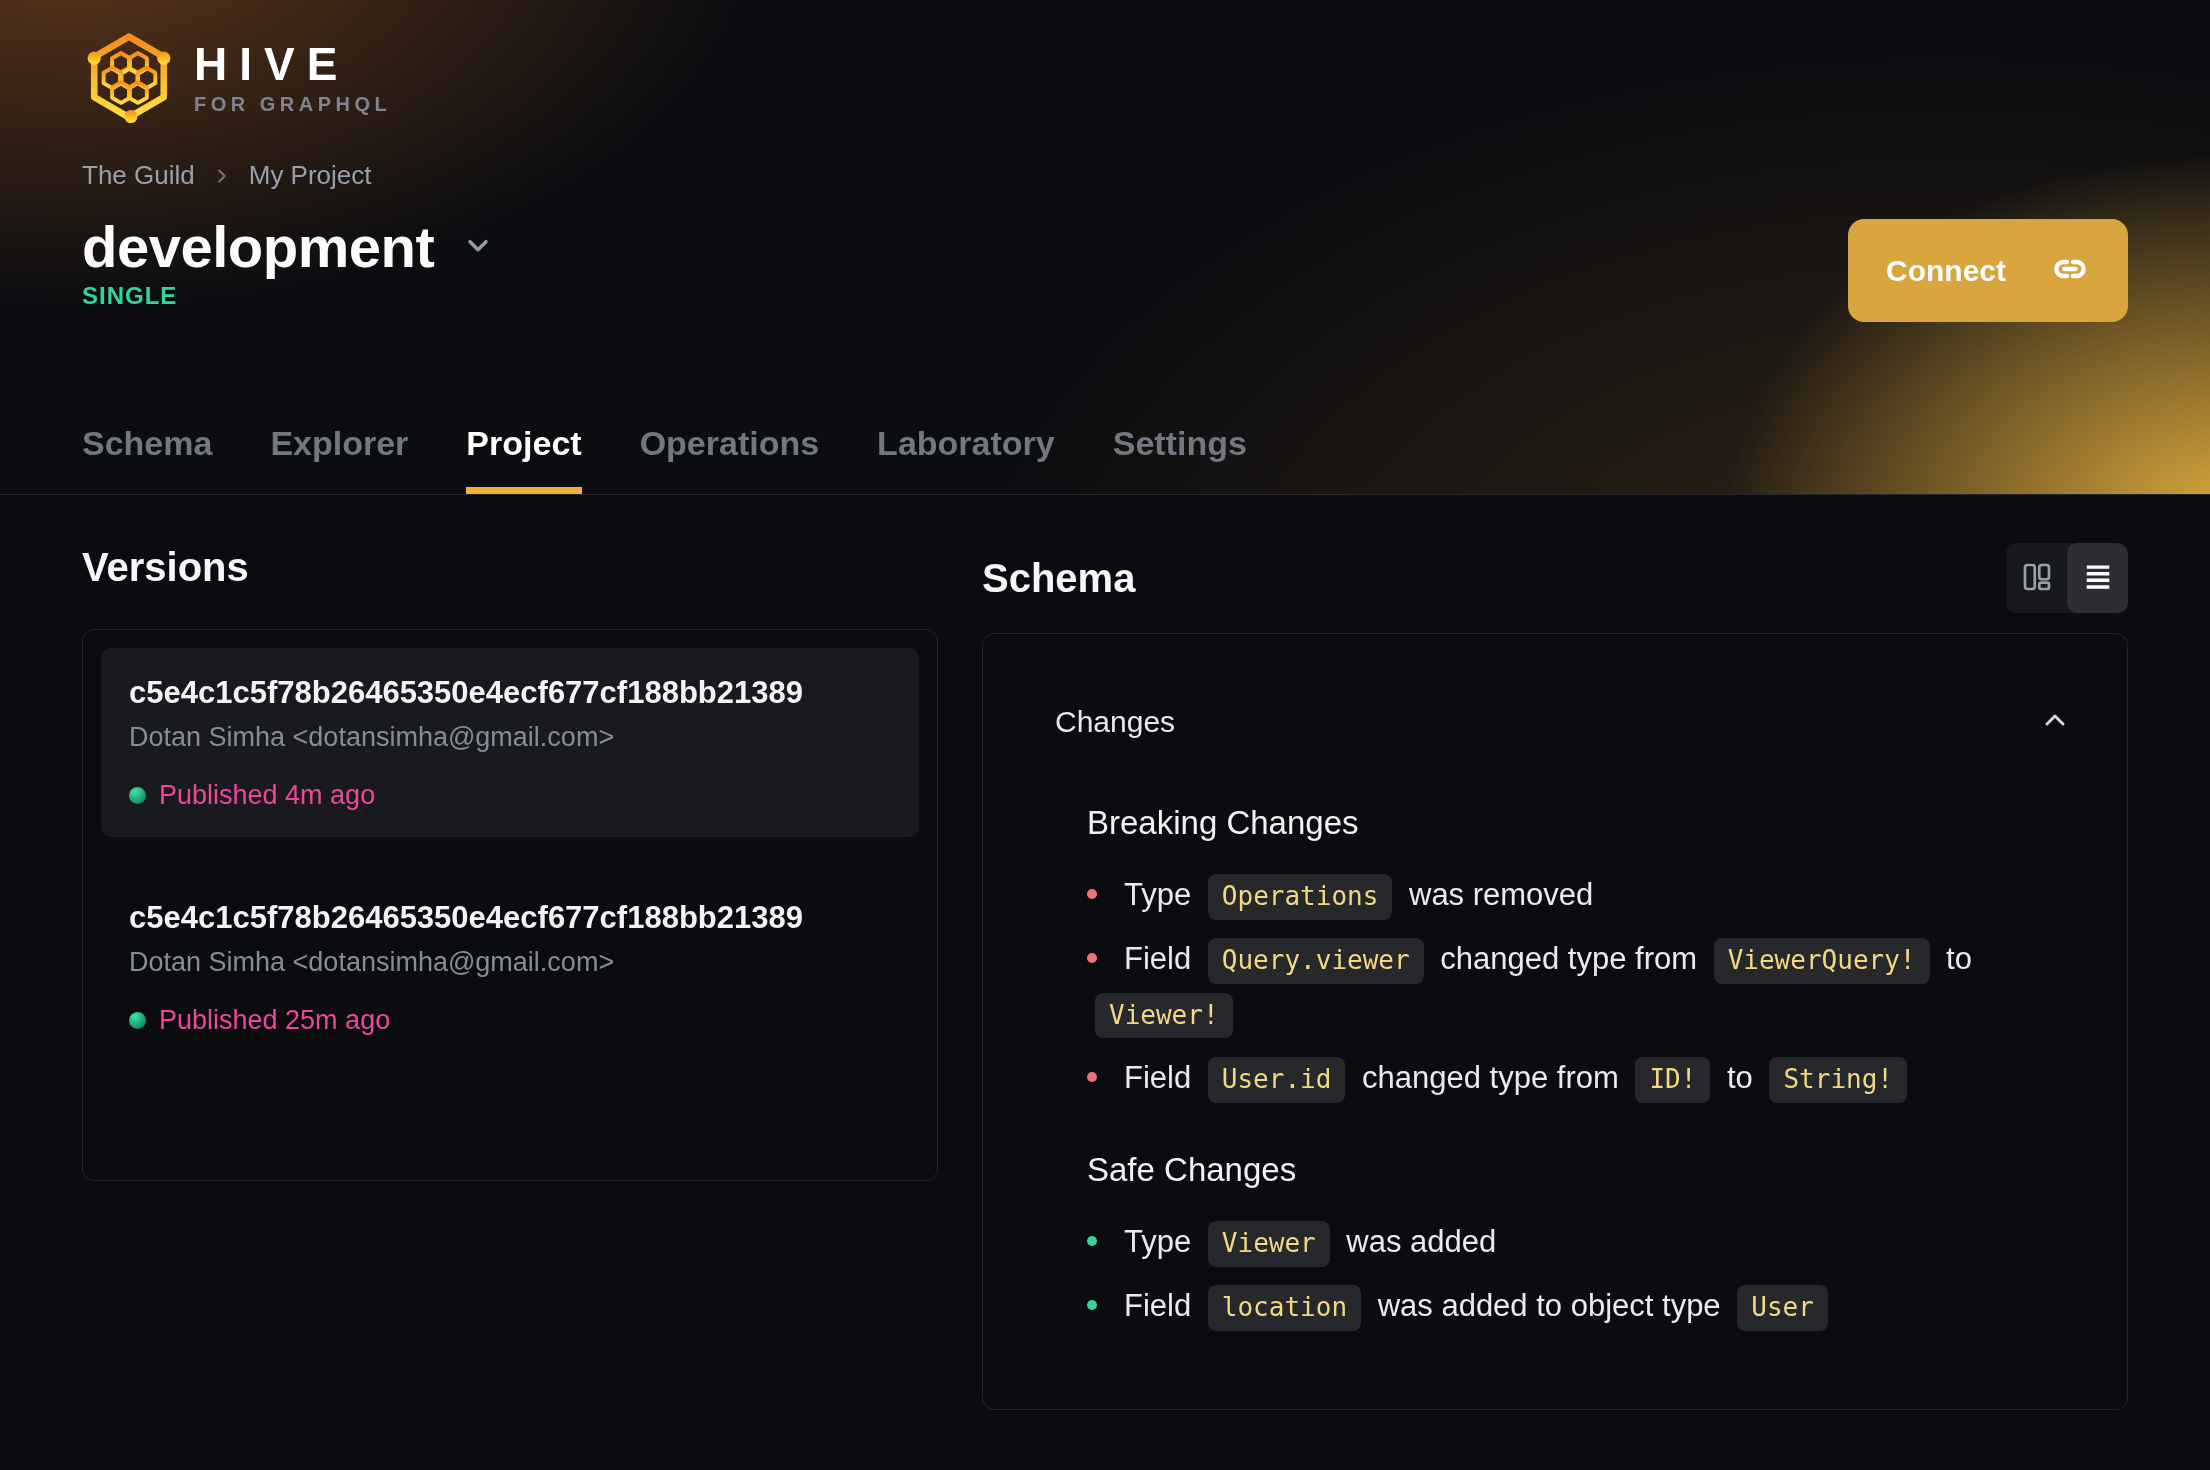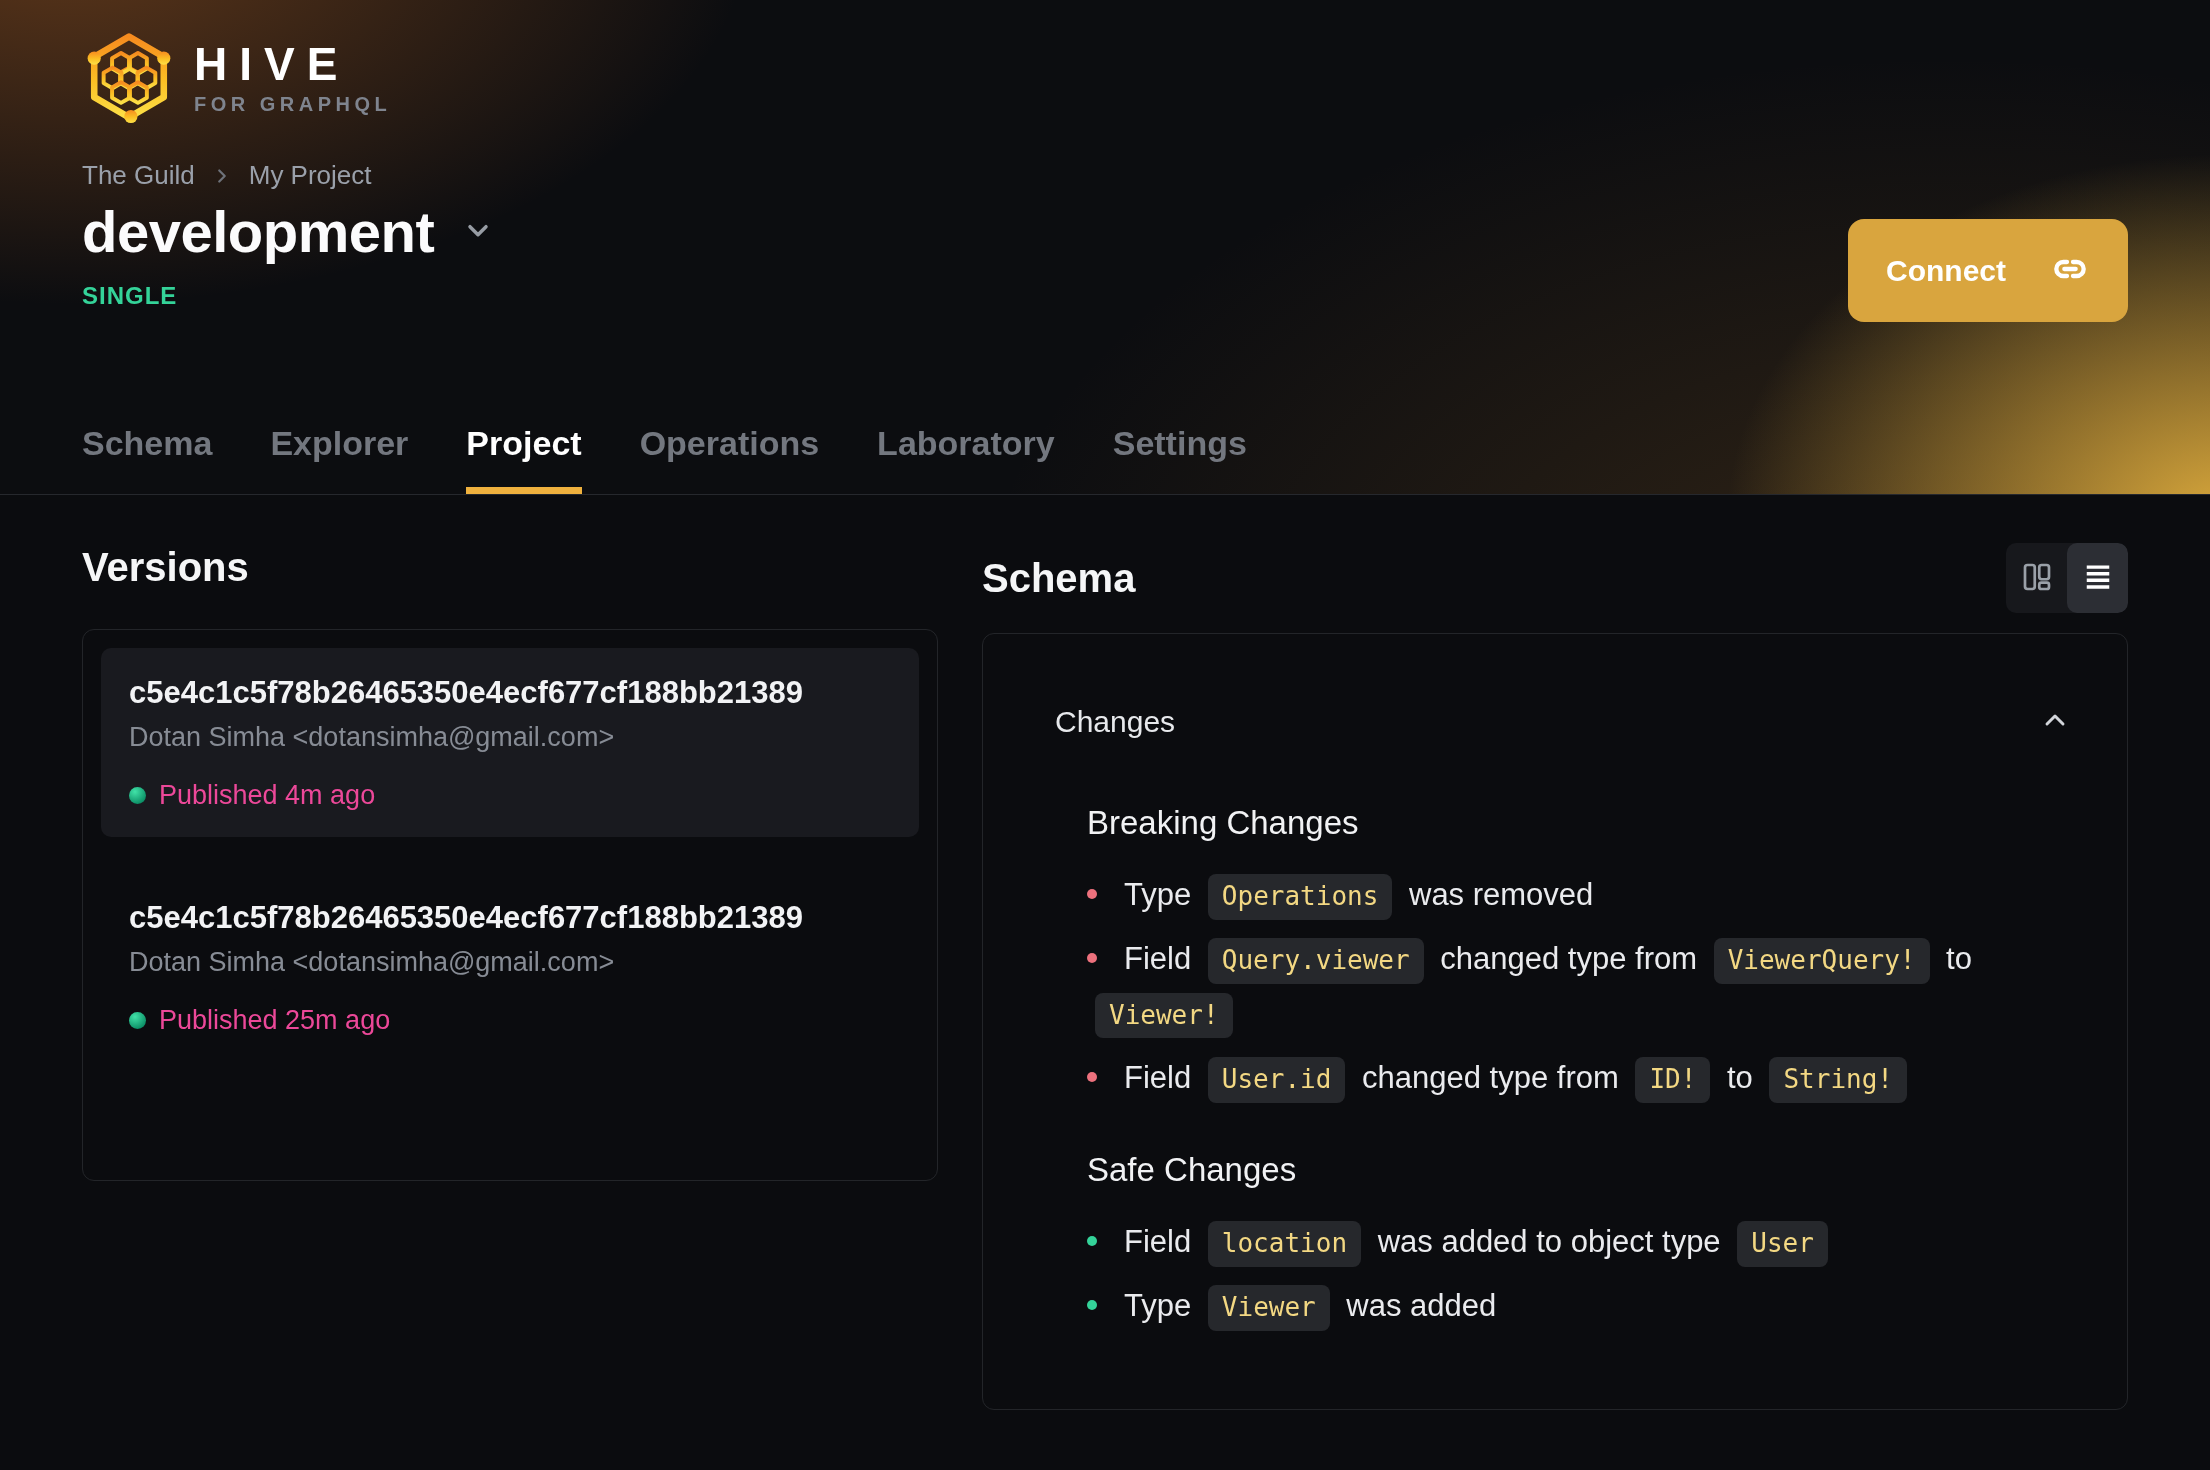--- a/index.html
+++ b/index.html
@@ -27,21 +27,21 @@
 
   .brand-row { position:absolute; top:30px; left:82px; display:flex; align-items:center; gap:18px; cursor:pointer; }
   .logo-svg { width:94px; height:94px; display:block; }
   .brand-name { font-size:46px; font-weight:800; letter-spacing:12px; color:#ffffff; line-height:1; }
   .brand-tagline { font-size:20px; font-weight:700; letter-spacing:4.5px; color:#7f848e; margin-top:7px; line-height:1; }
 
   .breadcrumb { position:absolute; top:160px; left:82px; display:flex; align-items:center; gap:16px; font-size:26px; color:#9aa0aa; }
   .crumb { cursor:pointer; }
   .crumb-sep { display:flex; align-items:center; }
 
-  .title-row { position:absolute; top:198px; left:82px; display:flex; align-items:center; gap:28px; cursor:pointer; }
+  .title-row { position:absolute; top:213px; left:82px; display:flex; align-items:center; gap:28px; cursor:pointer; }
   .page-title { font-size:58px; font-weight:700; color:#fbfbfc; letter-spacing:-0.5px; }
   .badge { position:absolute; top:282px; left:82px; font-size:24px; font-weight:700; letter-spacing:1px; }
 
   .connect-btn {
     position:absolute; top:219px; right:82px;
     width:280px; height:103px; border:none; border-radius:16px;
     display:flex; align-items:center; justify-content:space-between;
     padding:0 38px; cursor:pointer;
   }
   .connect-label { font-size:30px; font-weight:700; color:#ffffff; }
@@ -249,21 +249,21 @@
     <div class="change-section-title">Breaking Changes</div>
     <ul class="change-list">
               <li class="change-item"><span class="bullet" style="background: rgb(237, 113, 125);"></span><span class="seg-text">Type </span><span class="chip" style="color: rgb(243, 216, 131);">Operations</span><span class="seg-text"> was removed </span></li>
               <li class="change-item"><span class="bullet" style="background: rgb(237, 113, 125);"></span><span class="seg-text">Field </span><span class="chip" style="color: rgb(243, 216, 131);">Query.viewer</span><span class="seg-text"> changed type from </span><span class="chip" style="color: rgb(243, 216, 131);">ViewerQuery!</span><span class="seg-text"> to </span><span class="chip" style="color: rgb(243, 216, 131);">Viewer!</span></li>
               <li class="change-item"><span class="bullet" style="background: rgb(237, 113, 125);"></span><span class="seg-text">Field </span><span class="chip" style="color: rgb(243, 216, 131);">User.id</span><span class="seg-text"> changed type from </span><span class="chip" style="color: rgb(243, 216, 131);">ID!</span><span class="seg-text"> to </span><span class="chip" style="color: rgb(243, 216, 131);">String!</span></li>
             </ul>
   </div>
           <div class="change-section">
     <div class="change-section-title">Safe Changes</div>
     <ul class="change-list">
+              <li class="change-item"><span class="bullet" style="background: rgb(52, 211, 153);"></span><span class="seg-text">Type </span><span class="chip" style="color: rgb(243, 216, 131);">Viewer</span><span class="seg-text"> was added </span></li>
               <li class="change-item"><span class="bullet" style="background: rgb(52, 211, 153);"></span><span class="seg-text">Field </span><span class="chip" style="color: rgb(243, 216, 131);">location</span><span class="seg-text"> was added to object type </span><span class="chip" style="color: rgb(243, 216, 131);">User</span></li>
-              <li class="change-item"><span class="bullet" style="background: rgb(52, 211, 153);"></span><span class="seg-text">Type </span><span class="chip" style="color: rgb(243, 216, 131);">Viewer</span><span class="seg-text"> was added </span></li>
             </ul>
   </div>
         </div>
     </div>
   </div>
 
 </div>
 
 </body></html>

